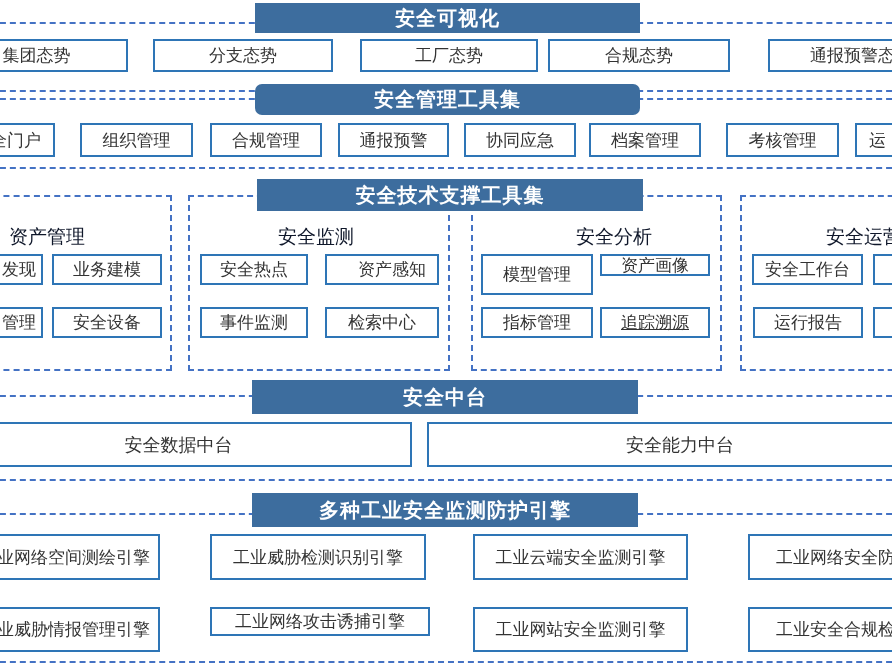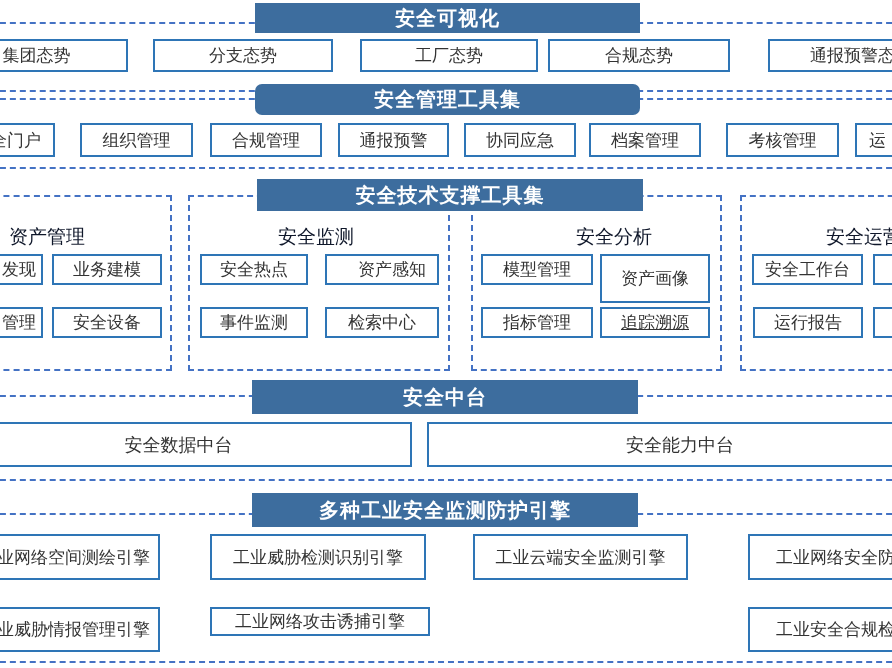--- a/index.html
+++ b/index.html
@@ -69,35 +69,36 @@
   <div class="box alignR" style="left:-65px;top:254px;width:108px;height:31px;padding-right:5px;">发现</div>
   <div class="box" style="left:52px;top:254px;width:110px;height:31px;">业务建模</div>
   <div class="box alignR" style="left:-65px;top:307px;width:108px;height:31px;padding-right:5px;">管理</div>
   <div class="box" style="left:52px;top:307px;width:110px;height:31px;">安全设备</div>
 
   <div class="box" style="left:200px;top:254px;width:108px;height:31px;">安全热点</div>
   <div class="box" style="left:325px;top:254px;width:114px;height:31px;padding-left:20px;">资产感知</div>
   <div class="box" style="left:200px;top:307px;width:108px;height:31px;">事件监测</div>
   <div class="box" style="left:325px;top:307px;width:114px;height:31px;">检索中心</div>
 
-  <div class="box" style="left:481px;top:254px;width:112px;height:31px;">模型管理</div>
-  <div class="box" style="left:600px;top:254px;width:110px;height:49px;">资产画像</div>
+  <div class="box" style="left:481px;top:254px;width:112px;height:41px;">模型管理</div>
+  <div class="box" style="left:600px;top:254px;width:110px;height:22px;">资产画像</div>
   <div class="box" style="left:481px;top:307px;width:112px;height:31px;">指标管理</div>
   <div class="box" style="left:600px;top:307px;width:110px;height:31px;text-decoration:underline;">追踪溯源</div>
 
   <div class="box" style="left:752px;top:254px;width:111px;height:31px;">安全工作台</div>
   <div class="box" style="left:873px;top:254px;width:110px;height:31px;"></div>
   <div class="box" style="left:753px;top:307px;width:110px;height:31px;">运行报告</div>
   <div class="box" style="left:873px;top:307px;width:110px;height:31px;"></div>
 
   <div class="box big" style="left:-55px;top:422px;width:467px;height:45px;">安全数据中台</div>
   <div class="box big" style="left:427px;top:422px;width:506px;height:45px;">安全能力中台</div>
 
   <div class="box alignR" style="left:-60px;top:534px;width:220px;height:46px;padding-right:8px;">业网络空间测绘引擎</div>
   <div class="box" style="left:210px;top:534px;width:216px;height:46px;">工业威胁检测识别引擎</div>
   <div class="box" style="left:473px;top:534px;width:215px;height:46px;">工业云端安全监测引擎</div>
   <div class="box alignL" style="left:748px;top:534px;width:220px;height:46px;padding-left:26px;">工业网络安全防</div>
 
   <div class="box alignR" style="left:-60px;top:607px;width:220px;height:45px;padding-right:8px;">业威胁情报管理引擎</div>
   <div class="box" style="left:210px;top:607px;width:220px;height:29px;">工业网络攻击诱捕引擎</div>
+  <div class="box" style="left:473px;top:607px;width:215px;height:45px;">工业网站安全监测引擎</div>
   <div class="box alignL" style="left:748px;top:607px;width:220px;height:45px;padding-left:26px;">工业安全合规检</div>
 
 </div>
 
 </body></html>

